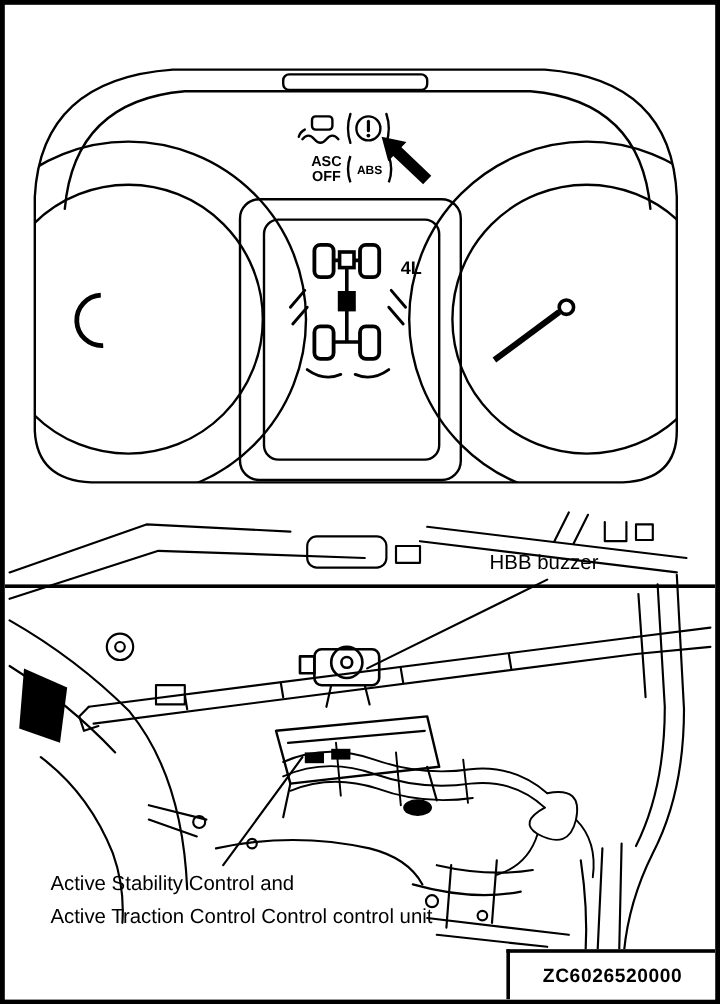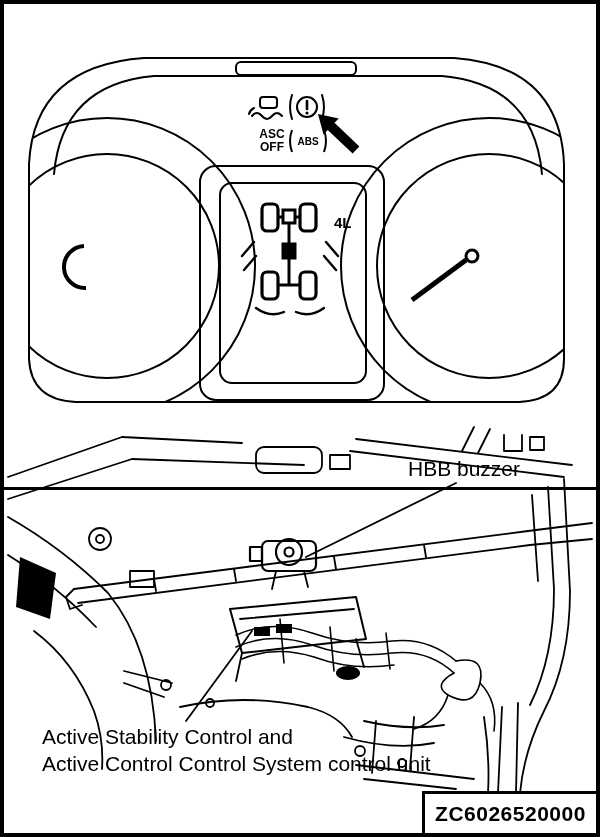--- a/index.html
+++ b/index.html
@@ -17,34 +17,34 @@
     border-bottom:3px solid #000;
   }
   .section-bottom {
     position:absolute; left:0; top:417px;
     width:592px; height:412px;
   }
   svg { display:block; }
   .callout {
     position:absolute;
     color:#000;
-    font-size:21px;
+    font-size:17px;
     line-height:27px;
     white-space:nowrap;
   }
   .callout-hbb { left:404px; top:34px; }
   .callout-astc { left:10px; top:302px;margin-left:28px; }
   .code-box {
     position:absolute; right:0; bottom:0;
     width:174px; height:42px;
     border-top:3px solid #000;
     border-left:3px solid #000;
     background:#fff;
     display:flex; align-items:center; justify-content:center;
-    font-size:21px; font-weight:bold; letter-spacing:0.5px;
+    font-size:16px; font-weight:bold; letter-spacing:0.5px;
   }
 </style>
 </head>
 <body>
 
 <div class="page">
 
   <div class="section-top">
     <svg width="592" height="414" viewBox="0 0 592 414">
       <defs>
@@ -235,21 +235,21 @@
         <line x1="182" y1="300" x2="248" y2="210"></line>
       </g>
     </svg>
 
     <div class="callout callout-hbb">
       <span>HBB buzzer</span>
     </div>
 
     <div class="callout callout-astc">
       <div>Active Stability Control and</div>
-      <div>Active Control Control System control unit</div>
+      <div>Active Traction Control Control control unit</div>
     </div>
 
     <div class="code-box">
       <span>ZC6026520000</span>
     </div>
   </div>
 
 </div>
 
 </body></html>

